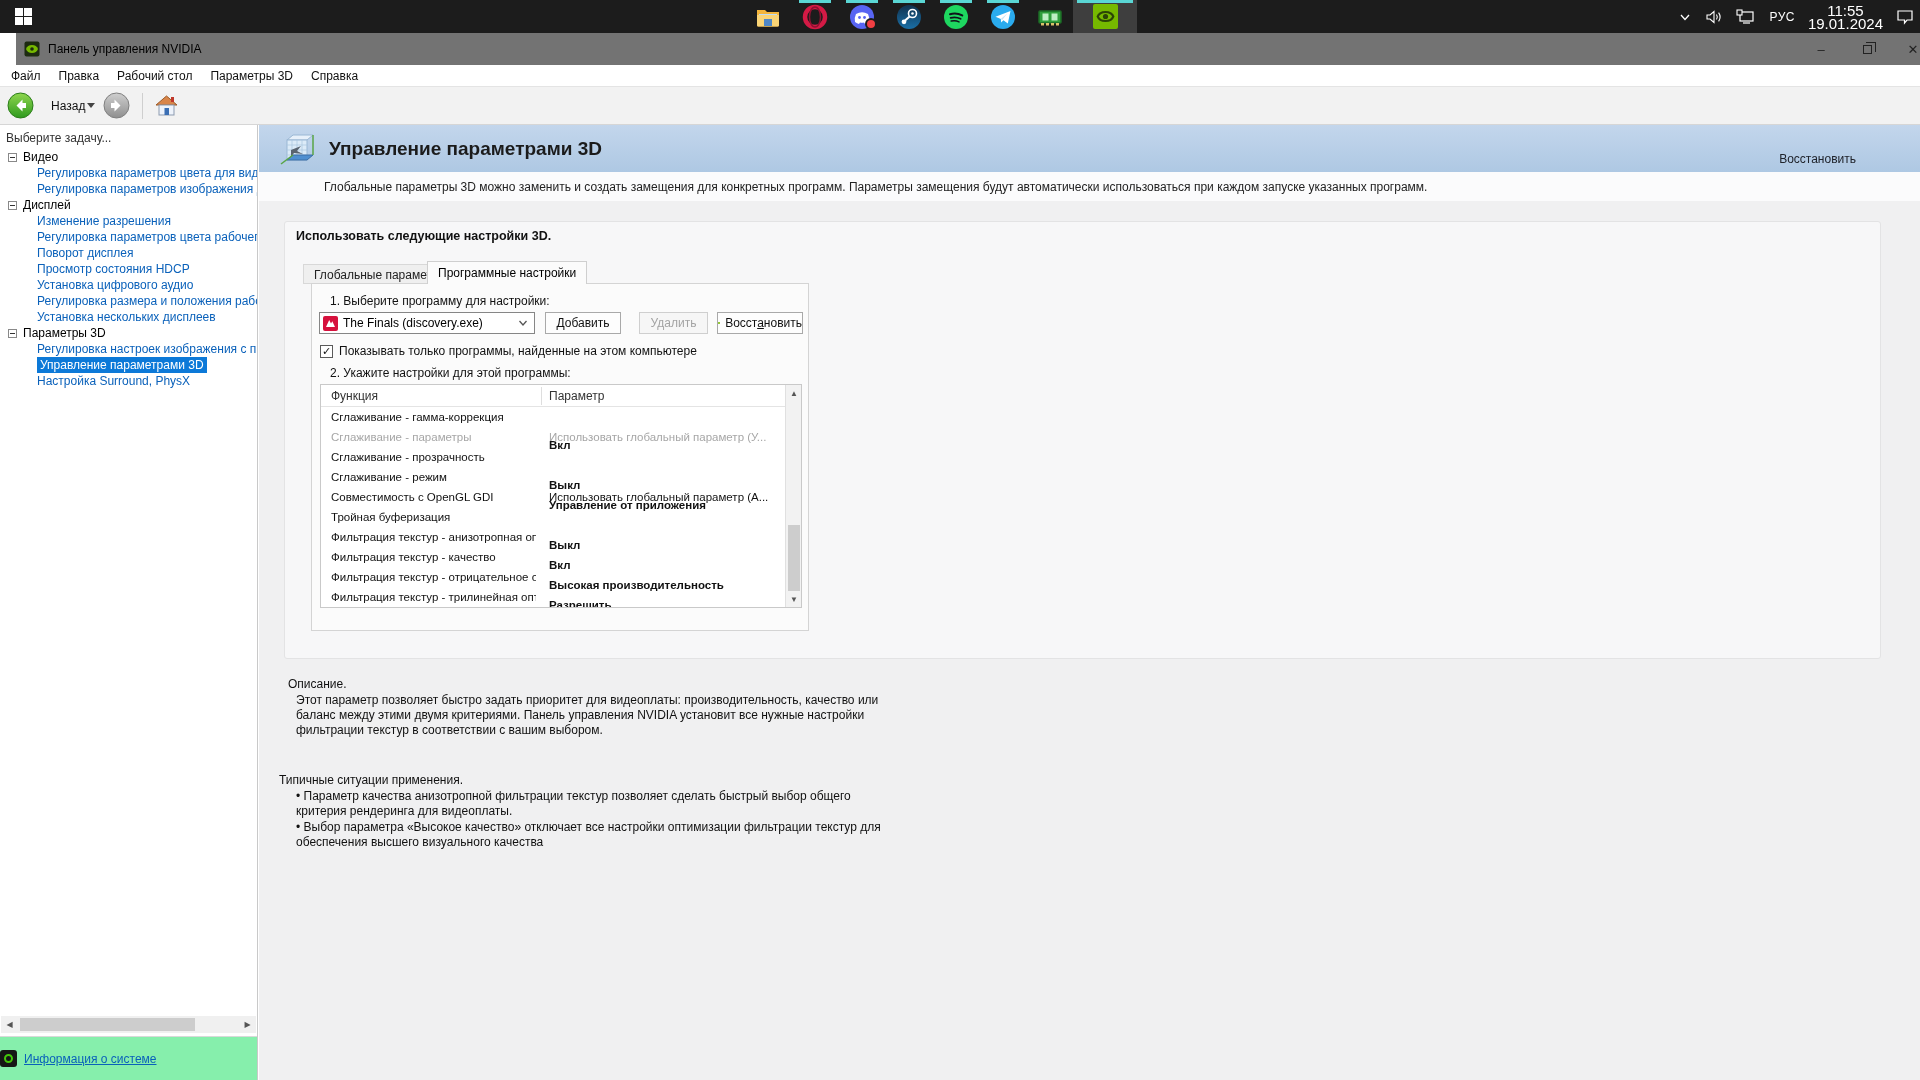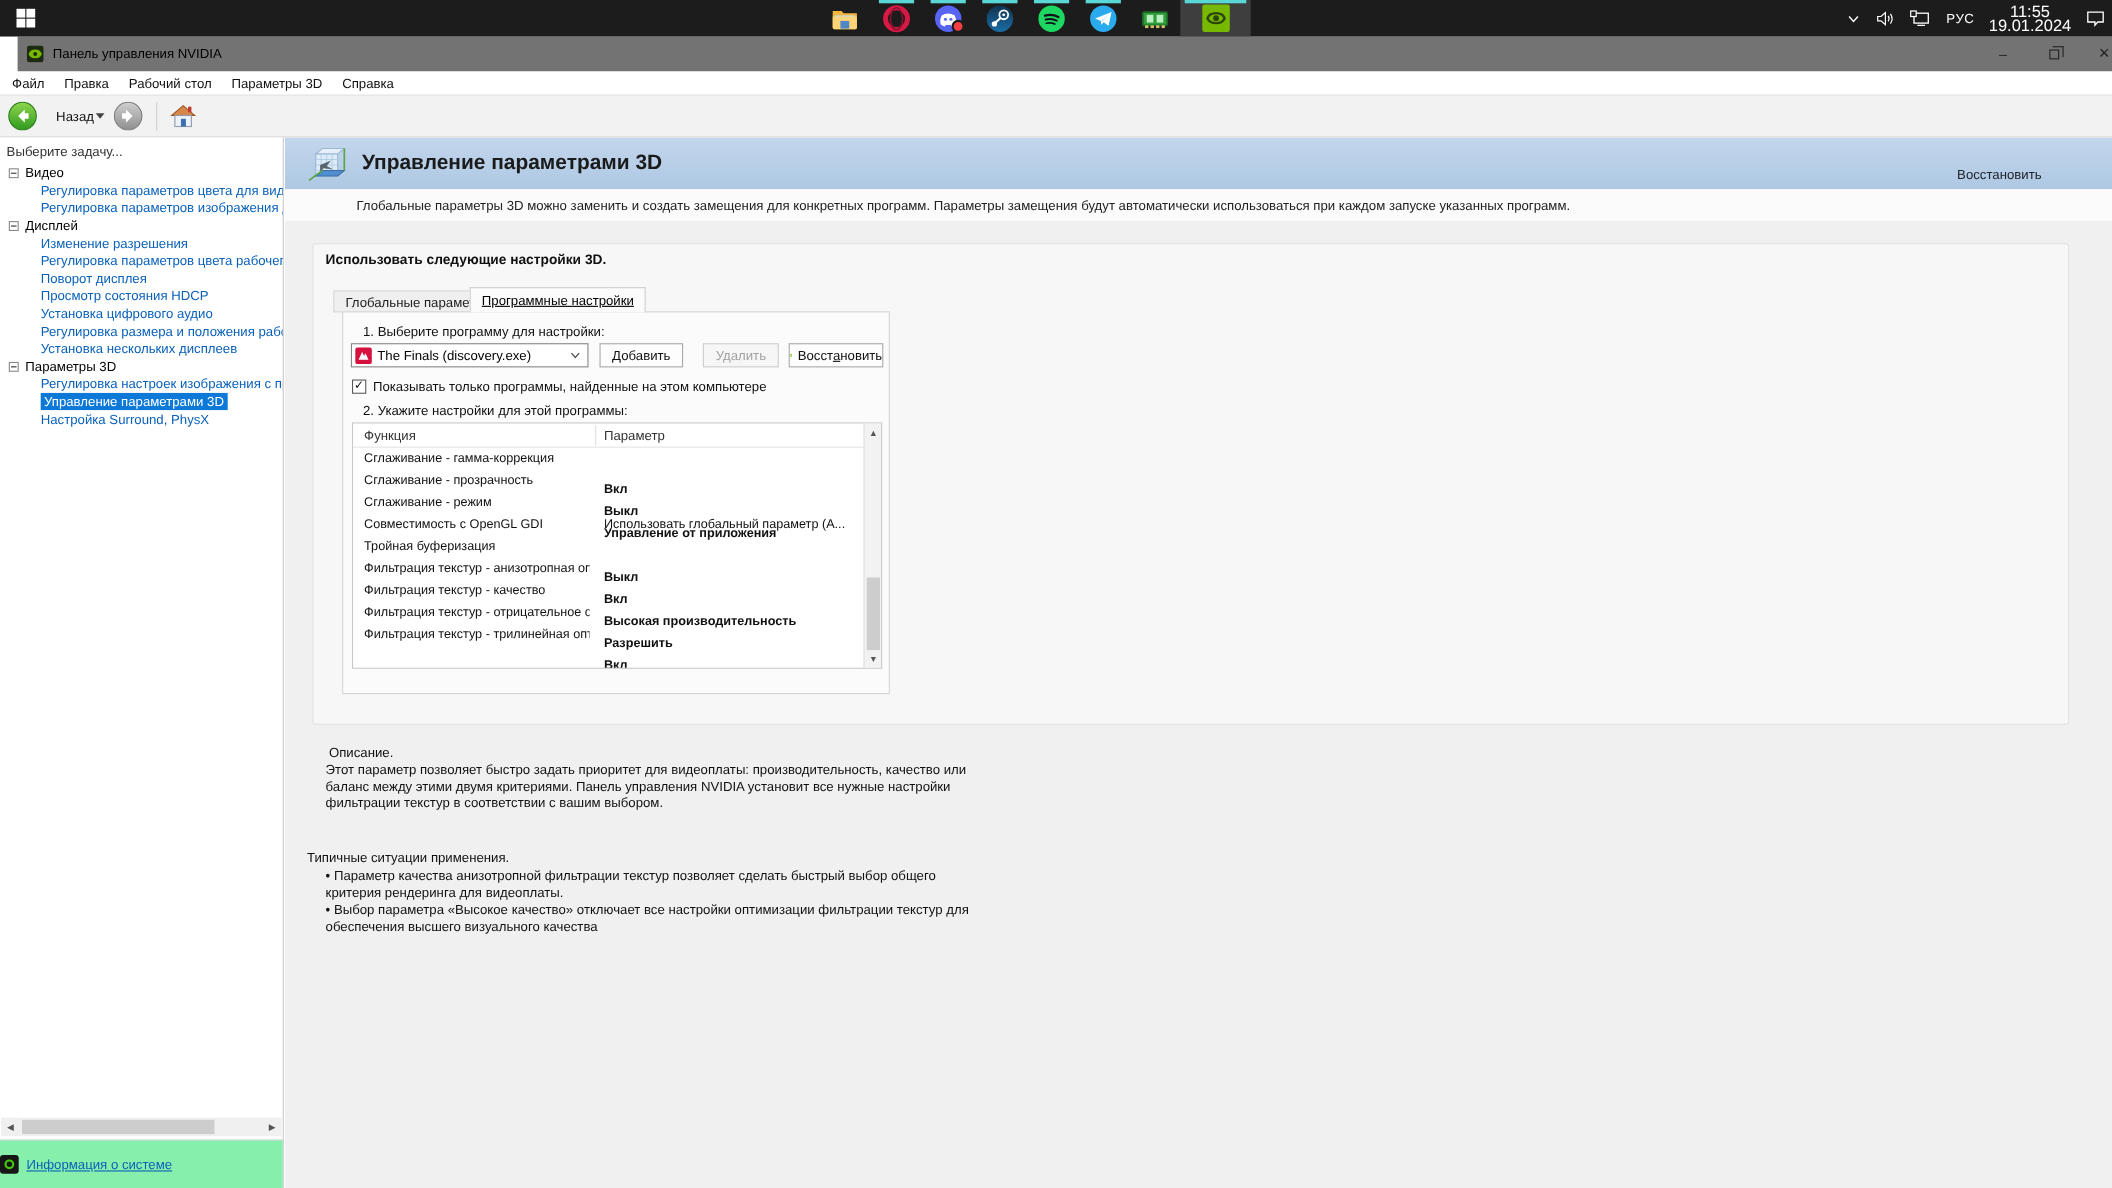--- a/index.html
+++ b/index.html
@@ -62,21 +62,21 @@
   .main { position:absolute; left:259px; top:92px; right:0; bottom:0; background:#f0f0f1; overflow:hidden; }
   .band { position:absolute; left:0; top:0; right:0; height:47px; background:linear-gradient(#c3d6ec,#aec8e3); display:flex; align-items:center; }
   .band .btitle { font-size:19px; font-weight:bold; color:#1b1b1b; margin-left:12px; }
   .band-restore { position:absolute; right:64px; bottom:6px; font-size:12px; color:#20242c; cursor:pointer; }
   .subrow { position:absolute; left:0; top:47px; right:0; height:29px; background:#fbfbfc; }
   .subrow span { position:absolute; left:65px; top:8px; font-size:12px; color:#222; white-space:nowrap; }
   .panel { position:absolute; left:25px; top:96px; width:1597px; height:438px; background:#f7f7f8; border:1px solid #e3e3e4; border-radius:3px; }
   .sectitle { position:absolute; left:37px; top:104px; font-size:12.5px; font-weight:bold; color:#111; }
   .tab { position:absolute; height:20px; font-size:12px; padding:0 10px; line-height:20px; cursor:pointer; }
   .tab.inactive { left:44px; top:139px; background:#efefef; border:1px solid #d8d8d8; color:#222; }
-  .tab.active { left:168px; top:136px; height:23px; line-height:23px; background:#fbfbfb; border:1px solid #cfcfcf; border-bottom:none; z-index:3; color:#000;text-decoration:underline; }
+  .tab.active { left:168px; top:136px; height:23px; line-height:23px; background:#fbfbfb; border:1px solid #cfcfcf; border-bottom:none; z-index:3; color:#000; }
   .groupbox { position:absolute; left:52px; top:158px; width:498px; height:348px; background:#fbfbfb; border:1px solid #d4d4d4; z-index:2; }
   .steplabel { position:absolute; left:18px; font-size:12px; color:#111; white-space:nowrap; }
   .combo { position:absolute; left:7px; top:28px; width:216px; height:22px; background:#fff; border:1px solid #868686; display:flex; align-items:center; cursor:pointer; }
   .combo .ctext { font-size:12px; color:#000; margin-left:5px; flex:1; white-space:nowrap; overflow:hidden; }
   .finico { width:15px; height:15px; border-radius:2px; background:#d6113d; margin-left:3px; flex:0 0 auto; display:flex; align-items:center; justify-content:center; }
   .btn { position:absolute; top:28px; height:22px; background:#fdfdfd; border:1px solid #a9a9a9; font-size:12px; color:#111; display:flex; align-items:center; justify-content:center; cursor:pointer; gap:5px; }
   .btn.disabled { color:#a3a3a3; border-color:#cfcfcf; background:#f6f6f6; cursor:default; }
   .chkrow { position:absolute; left:8px; top:60px; display:flex; align-items:center; gap:6px; cursor:pointer; }
   .chk { width:13px; height:13px; background:#fff; border:1px solid #5a5a5a; display:flex; align-items:center; justify-content:center; font-size:11px; color:#111; line-height:13px; }
   .chkrow label { font-size:12px; color:#111; cursor:pointer; }
@@ -86,21 +86,21 @@
   .hdivider { position:absolute; left:220px; top:2px; width:1px; height:18px; background:#dedede; }
   .trowd { position:relative; height:20px; line-height:20px; font-size:11.5px; color:#111; cursor:pointer; }
   .cf { position:absolute; left:10px; white-space:nowrap; overflow:hidden; max-width:205px; }
   .cp { position:absolute; left:228px; white-space:nowrap; overflow:hidden; max-width:225px; }
   .bold .cp { font-weight:bold;margin-top:28px; }
   .gray .cf, .gray .cp { color:#a6a6a6; }
   .vscroll { position:absolute; right:0; top:0; width:16px; height:222px; background:#f2f2f2; border-left:1px solid #e0e0e0; }
   .varrow { position:absolute; left:0; width:16px; height:16px; display:flex; align-items:center; justify-content:center; font-size:8px; color:#555; cursor:pointer; }
   .vthumb { position:absolute; left:2px; width:12px; top:140px; height:66px; background:#cdcdcd; cursor:pointer; }
 
-  .desc-title { position:absolute; left:40px; top:552px; font-size:12px; color:#111; }
+  .desc-title { position:absolute; left:29px; top:552px; font-size:12px; color:#111; }
   .desc-text { position:absolute; left:37px; top:568px; width:600px; font-size:12px; line-height:15px; color:#111; }
   .usage-title { position:absolute; left:20px; top:648px; font-size:12px; color:#111; }
   .usage-list { position:absolute; left:37px; top:664px; width:608px; font-size:12px; line-height:15px; color:#111; }
   .usage-list div { margin-bottom:1px; }
 </style>
 </head>
 <body>
 
 <div class="screen">
 
@@ -418,20 +418,24 @@
         <div class="stable">
           <div class="thead">
             <span class="hc" style="left:10px;">Функция</span>
             <span class="hdivider"></span>
             <span class="hc" style="left:228px;">Параметр</span>
           </div>
           <div class="trowd bold">
               <span class="cf">Сглаживание - гамма-коррекция</span>
               <span class="cp">Вкл</span>
             </div>
+          <div class="trowd gray">
+              <span class="cf">Сглаживание - параметры</span>
+              <span class="cp">Использовать глобальный параметр (У...</span>
+            </div>
           <div class="trowd bold">
               <span class="cf">Сглаживание - прозрачность</span>
               <span class="cp">Выкл</span>
             </div>
           <div class="trowd bold">
               <span class="cf">Сглаживание - режим</span>
               <span class="cp">Управление от приложения</span>
             </div>
           <div class="trowd">
               <span class="cf">Совместимость с OpenGL GDI</span>

